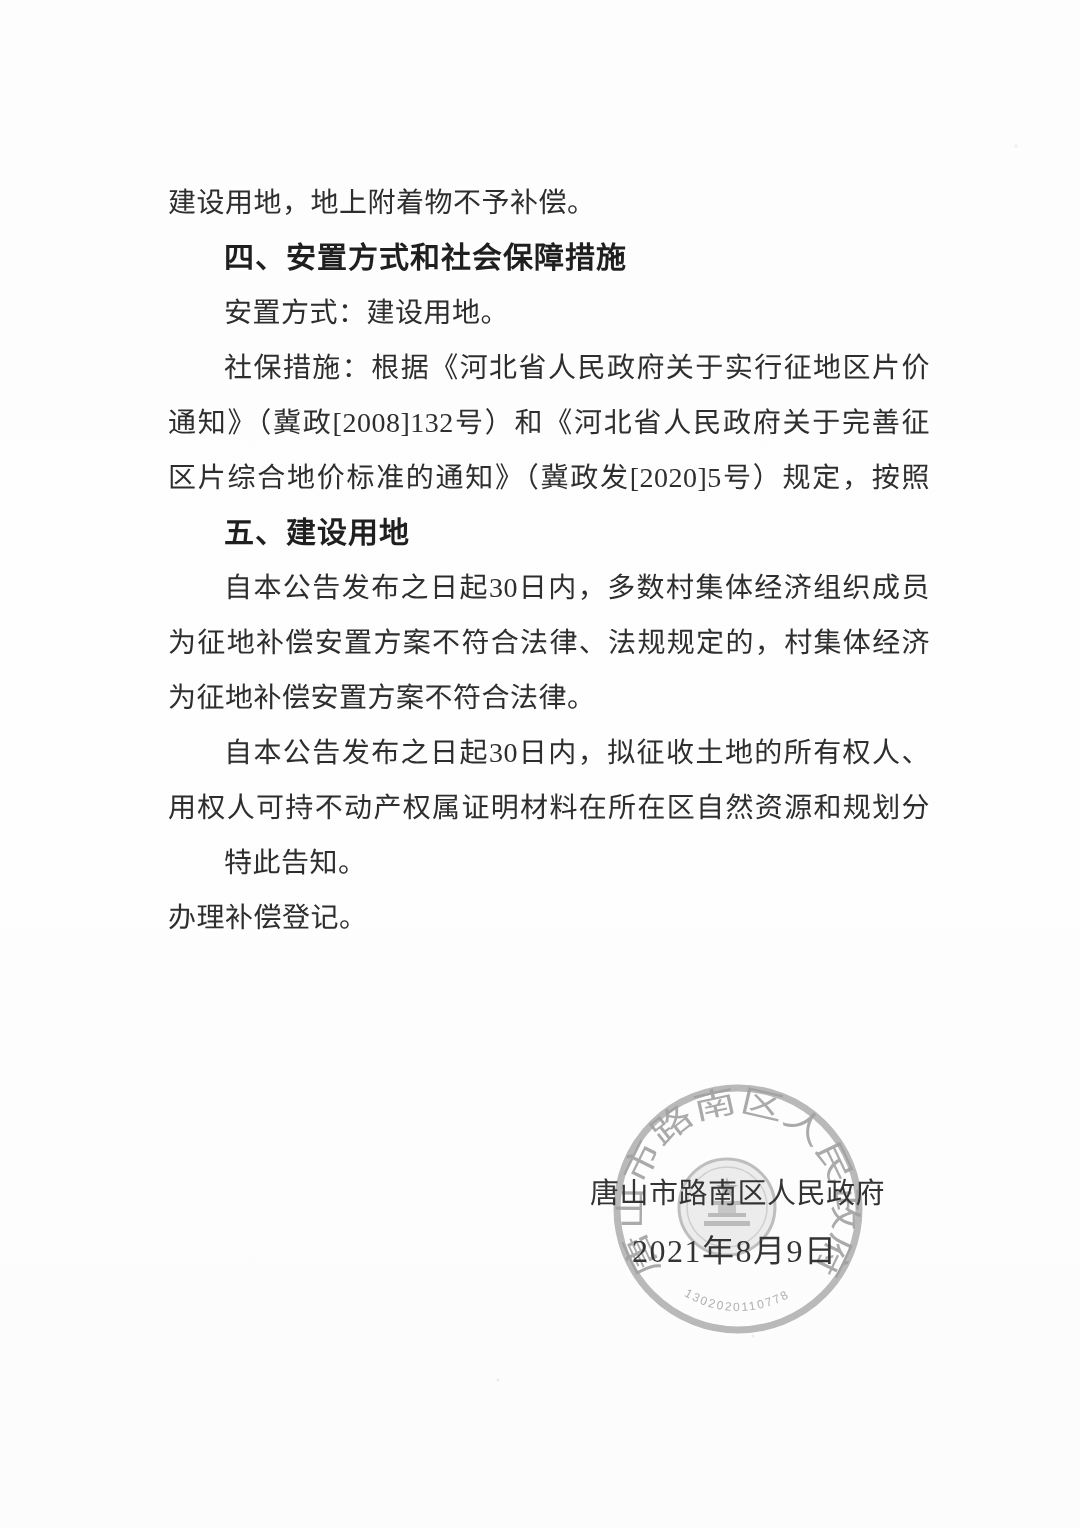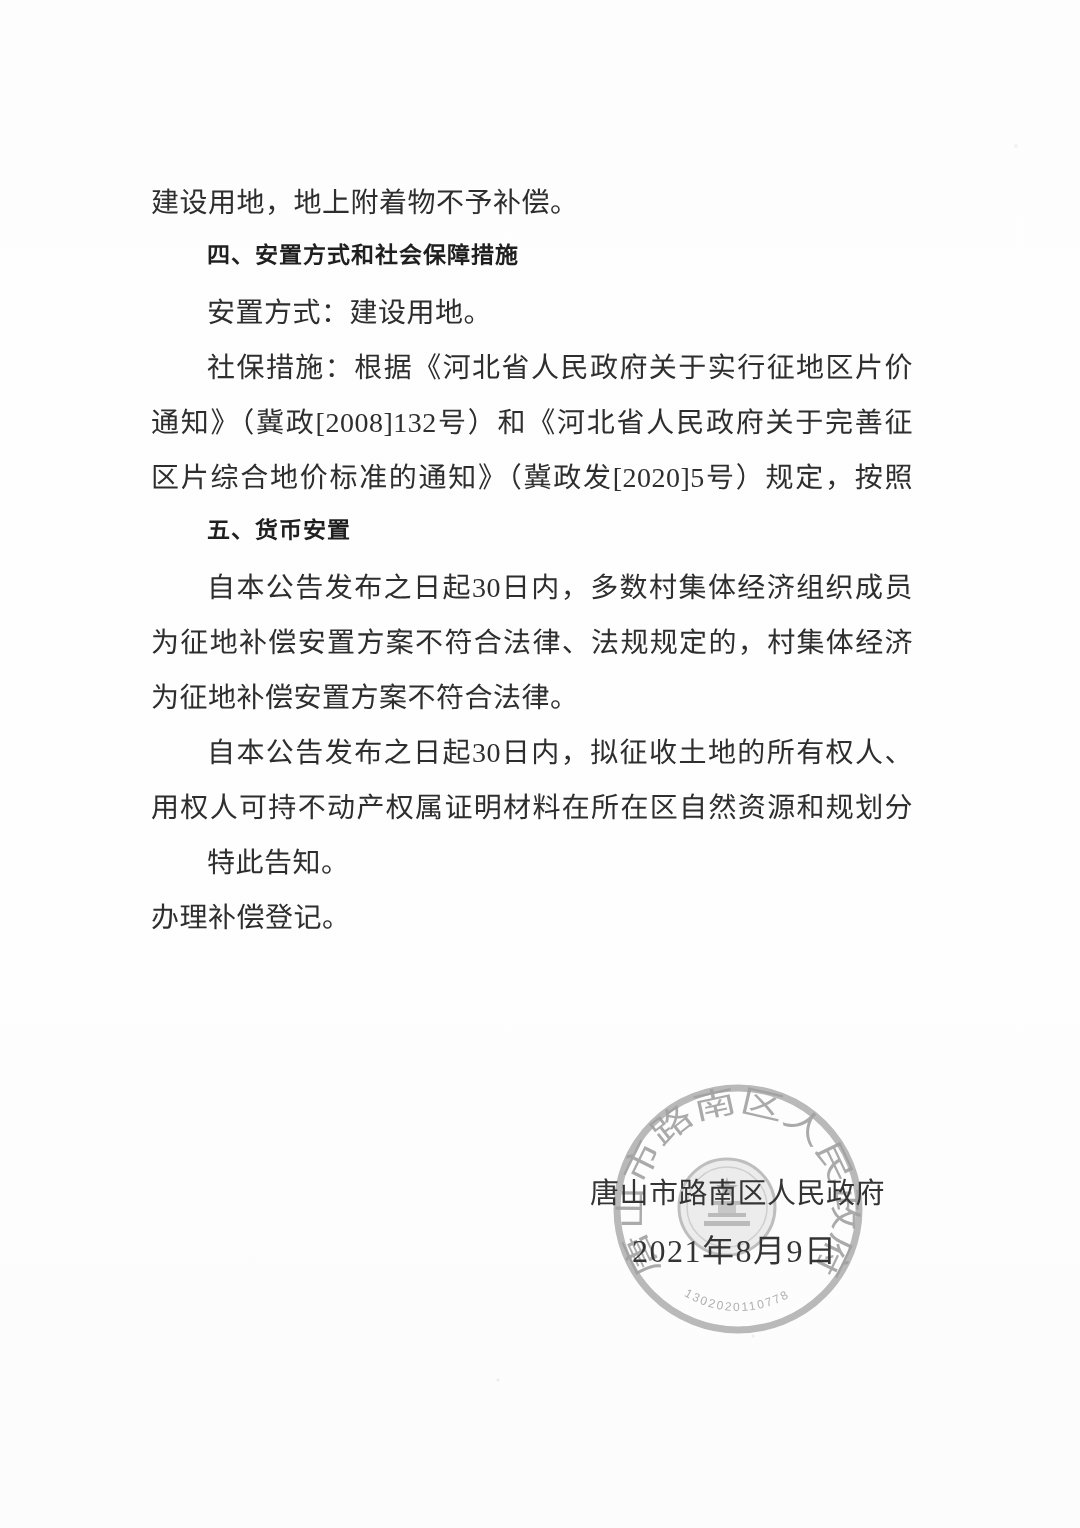--- a/index.html
+++ b/index.html
@@ -14,21 +14,21 @@
       radial-gradient(circle 3px at 498px 1380px, #e2e2e2 0, rgba(255,255,255,0) 70%),
       radial-gradient(circle 3px at 753px 1336px, #e6e6e6 0, rgba(255,255,255,0) 70%),
       radial-gradient(circle 4px at 1016px 146px, #ececec 0, rgba(255,255,255,0) 70%),
       linear-gradient(180deg, #fdfdfd 0%, #fefefe 50%, #fcfcfc 100%);
     overflow: hidden;
     font-family: "Liberation Serif", "DejaVu Serif", serif;
     color: #2e2e2e;
   }
   .content {
     position: absolute;
-    left: 151px;
+    left: 168px;
     top: 175px;
     width: 762px;
     z-index: 2;
   }
   .line {
     height: 55px;
     line-height: 55px;
     font-size: 28px;
     letter-spacing: 0.5px;
     color: #2e2e2e;
@@ -38,23 +38,23 @@
     white-space: normal;
     text-align: justify;
     text-align-last: justify;
     -moz-text-align-last: justify;
     text-justify: inter-character;
     overflow: hidden;
   }
   .line.indent { padding-left: 56px; }
   .line.indent-sm { padding-left: 26px; }
   .line.heading {
-    font-family: Liberation Mono, monospace;
+    font-family: Liberation Sans, sans-serif;
     font-weight: 700;
-    font-size: 23px;
+    font-size: 30px;
     letter-spacing: 1px;
     color: #1f1f1f;
   }
   .sig-issuer {
     position: absolute;
     left: 590px;
     top: 1168px;
     height: 50px;
     line-height: 50px;
     font-size: 29px;
@@ -93,21 +93,21 @@
 
 <div class="page">
 
   <div class="content">
     <div class="line">建设用地，地上附着物不予补偿。</div>
     <div class="line heading indent">四、安置方式和社会保障措施</div>
     <div class="line indent">安置方式：建设用地。</div>
     <div class="line indent jf">社保措施：根据《河北省人民政府关于实行征地区片价的</div>
     <div class="line jf">通知》（冀政[2008]132号）和《河北省人民政府关于完善征地</div>
     <div class="line jf">区片综合地价标准的通知》（冀政发[2020]5号）规定，按照征</div>
-    <div class="line heading indent">五、货币安置</div>
+    <div class="line heading indent">五、建设用地</div>
     <div class="line indent jf">自本公告发布之日起30日内，多数村集体经济组织成员认</div>
     <div class="line jf">为征地补偿安置方案不符合法律、法规规定的，村集体经济组</div>
     <div class="line">为征地补偿安置方案不符合法律。</div>
     <div class="line indent jf">自本公告发布之日起30日内，拟征收土地的所有权人、使</div>
     <div class="line jf">用权人可持不动产权属证明材料在所在区自然资源和规划分局</div>
     <div class="line indent">特此告知。</div>
     <div class="line">办理补偿登记。</div>
   </div>
 
   <svg class="seal" viewBox="0 0 290 290" xmlns="http://www.w3.org/2000/svg" aria-hidden="true">

